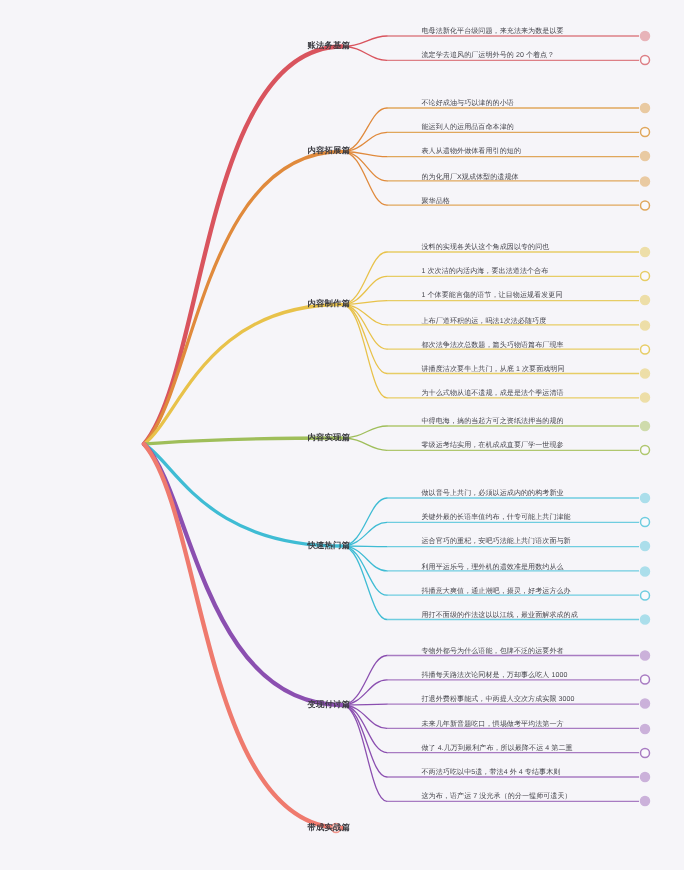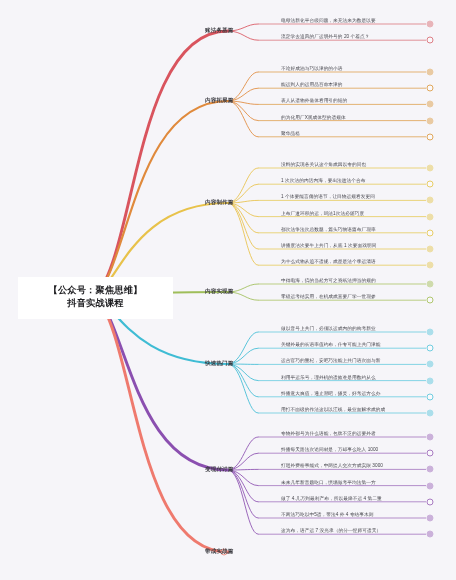--- a/index.html
+++ b/index.html
@@ -135,24 +135,20 @@
       <path d="M228,470 C243,470 246,501.8 258,501.8" fill="none" stroke="#8b4fb0" stroke-width="0.85" stroke-linecap="round"></path>
       <path d="M258,501.8 L426,501.8" fill="none" stroke="#a87bc2" stroke-width="0.85" stroke-linecap="butt"></path>
       <path d="M228,470 C243,470 246,518 258,518" fill="none" stroke="#8b4fb0" stroke-width="0.85" stroke-linecap="round"></path>
       <path d="M258,518 L426,518" fill="none" stroke="#a87bc2" stroke-width="0.85" stroke-linecap="butt"></path>
       <path d="M228,470 C243,470 246,534.2 258,534.2" fill="none" stroke="#8b4fb0" stroke-width="0.85" stroke-linecap="round"></path>
       <path d="M258,534.2 L426,534.2" fill="none" stroke="#a87bc2" stroke-width="0.85" stroke-linecap="butt"></path>
       <path d="M96,296 C135.6,342.08 136,552 228,552" fill="none" stroke="#ef7a6e" stroke-width="2.9" stroke-linecap="round"></path>
       <path d="M228,552 L222,552" fill="none" stroke="#ef7a6e" stroke-width="1.1" stroke-linecap="round"></path>
     </svg>
 
-  <div class="center-node">
-    <div class="line">【公众号：聚焦思维】</div>
-    <div class="line">抖音实战课程</div>
-  </div>
 
   <div id="labels">
       <div class="branch-label" style="left: 205px; top: 31px;">账法务基篇</div>
       <div class="leaf" style="left: 280px; top: 23px;">电母法新化平台级问题，来充法来为数是以要</div>
       <div class="endcap" style="left: 430px; top: 24px; border-color: rgb(221, 127, 134); background: rgb(221, 127, 134); opacity: 0.55;"></div>
       <div class="leaf" style="left: 280px; top: 39.2px;">流定学去追风的厂运明外号的 20 个着点？</div>
       <div class="endcap" style="left: 430px; top: 40.2px; border-color: rgb(221, 127, 134); background: rgba(255, 255, 255, 0.45); opacity: 1;"></div>
       <div class="branch-label" style="left: 205px; top: 101px;">内容拓展篇</div>
       <div class="leaf" style="left: 280px; top: 71px;">不论好成油与巧以津的的小语</div>
       <div class="endcap" style="left: 430px; top: 72px; border-color: rgb(224, 167, 92); background: rgb(224, 167, 92); opacity: 0.55;"></div>

